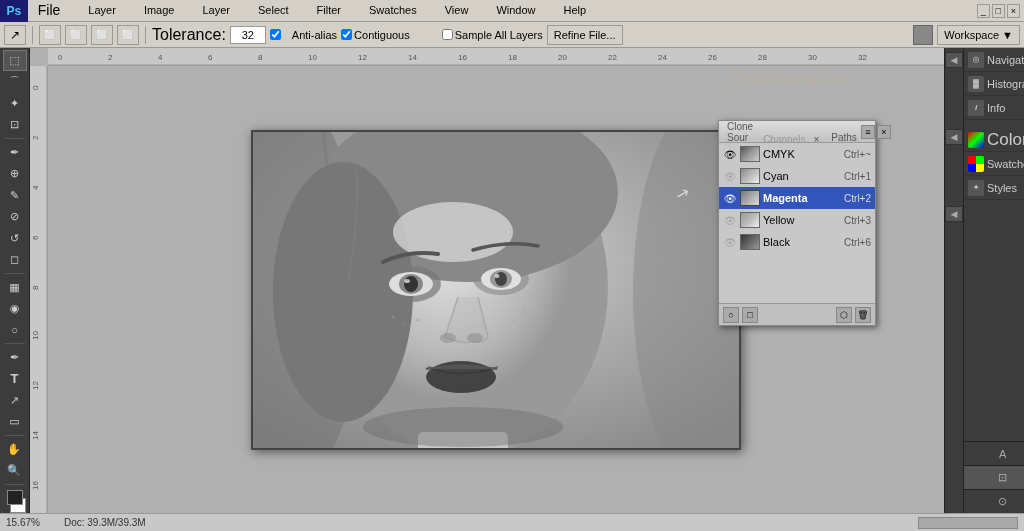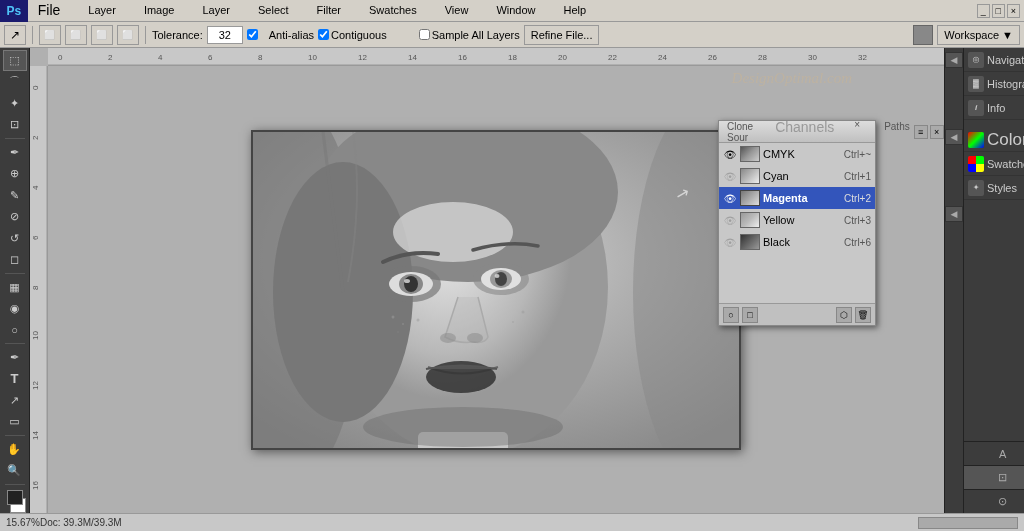--- a/index.html
+++ b/index.html
@@ -36,21 +36,21 @@
 </div>
 
 <div style="display:flex;align-items:center;height:26px;background:#d4d0c8;border-bottom:1px solid #999;padding:0 4px;gap:4px;">
   <div style="width:22px;height:20px;background:#d4d0c8;border:1px solid #999;display:flex;align-items:center;justify-content:center;cursor:pointer;font-size:12px;">↗</div>
   <div style="width:1px;height:18px;background:#999;margin:0 2px;"></div>
   <div style="width:22px;height:20px;background:#d4d0c8;border:1px solid #999;display:flex;align-items:center;justify-content:center;cursor:pointer;font-size:9px;">⬜</div>
   <div style="width:22px;height:20px;background:#d4d0c8;border:1px solid #999;display:flex;align-items:center;justify-content:center;cursor:pointer;font-size:9px;">⬜</div>
   <div style="width:22px;height:20px;background:#d4d0c8;border:1px solid #999;display:flex;align-items:center;justify-content:center;cursor:pointer;font-size:9px;">⬜</div>
   <div style="width:22px;height:20px;background:#d4d0c8;border:1px solid #999;display:flex;align-items:center;justify-content:center;cursor:pointer;font-size:9px;">⬜</div>
   <div style="width:1px;height:18px;background:#999;margin:0 2px;"></div>
-  <span style="font-size:11px;">Tolerance:</span>
+  <span style="font-size:16px;">Tolerance:</span>
   <input type="text" value="32" style="width: 36px; height: 18px; border: 1px solid rgb(153, 153, 153); font-size: 11px; text-align: center; background: rgb(255, 255, 255);">
   <label style="display:flex;align-items:center;gap:11px;font-size:11px;cursor:pointer;">
     <input type="checkbox" checked="" style="width: 11px; height: 11px;">
     <span>Anti-alias</span>
   </label>
   <label style="display:flex;align-items:center;gap:2px;font-size:11px;cursor:pointer;">
     <input type="checkbox" checked="" style="width: 11px; height: 11px;">
     <span>Contiguous</span>
   </label>
   <label style="display:flex;align-items:center;gap:2px;font-size:11px;cursor:pointer;margin-left:28px;">
@@ -215,23 +215,23 @@
         </svg>
 
         <div style="position:absolute;top:52px;right:50px;color:#ddd;font-size:16px;transform:rotate(15deg);opacity:0.9;">↗</div>
       </div>
     </div>
   </div>
 
   <div style="position:absolute;left:718px;top:72px;width:158px;background:#c8c8c8;border:1px solid #888;box-shadow:2px 2px 6px rgba(0,0,0,0.5);z-index:100;">
 
     <div style="height:22px;background:linear-gradient(180deg,#ddd 0%,#c0c0c0 100%);display:flex;align-items:center;padding:0 4px;border-bottom:1px solid #999;justify-content:space-between;">
-      <div style="display:flex;align-items:flex-start;gap:18px;">
+      <div style="display:flex;align-items:flex-end;gap:6px;">
         <span style="padding:2px 4px;font-size:10px;cursor:pointer;color:#555;">Clone Sour</span>
-        <span style="color:#999;font-size:14px;">Channels</span>
+        <span style="color:#999;font-size:10px;">Channels</span>
         <span style="padding:0 2px;font-size:10px;cursor:pointer;color:#555;">×</span>
         <span style="padding:2px 4px;font-size:10px;cursor:pointer;color:#555;">Paths</span>
       </div>
       <div style="display:flex;gap:2px;">
         <div style="width:14px;height:14px;background:#aaa;border:1px solid #888;display:flex;align-items:center;justify-content:center;cursor:pointer;font-size:9px;">≡</div>
         <div style="width:14px;height:14px;background:#aaa;border:1px solid #888;display:flex;align-items:center;justify-content:center;cursor:pointer;font-size:9px;">×</div>
       </div>
     </div>
 
     <div style="height:22px;display:flex;align-items:center;padding:0 4px;gap:3px;cursor:pointer;background:#c8c8c8;">
@@ -322,17 +322,17 @@
       <div style="flex:1;"></div>
 
       <div style="display:flex;align-items:center;justify-content:center;height:24px;border-top:1px solid #222;cursor:pointer;color:#aaa;font-size:11px;">A</div>
       <div style="display:flex;align-items:center;justify-content:center;height:24px;border-top:1px solid #222;cursor:pointer;color:#aaa;font-size:11px;background:#555;">⊡</div>
       <div style="display:flex;align-items:center;justify-content:center;height:24px;border-top:1px solid #222;cursor:pointer;color:#aaa;font-size:11px;">⊙</div>
     </div>
   </div>
 </div>
 
 <div style="width:100%;height:18px;background:#c8c8c8;border-top:1px solid #999;display:flex;align-items:center;padding:0 6px;font-size:10px;color:#333;">
-  <span style="margin-right:0;">15.67%</span>
+  <span style="margin-right:24px;">15.67%</span>
   <span>Doc: 39.3M/39.3M</span>
   <div style="flex:1;"></div>
   <div style="width:100px;height:12px;background:#aaa;border:1px solid #888;"></div>
 </div>
 
 </body></html>

